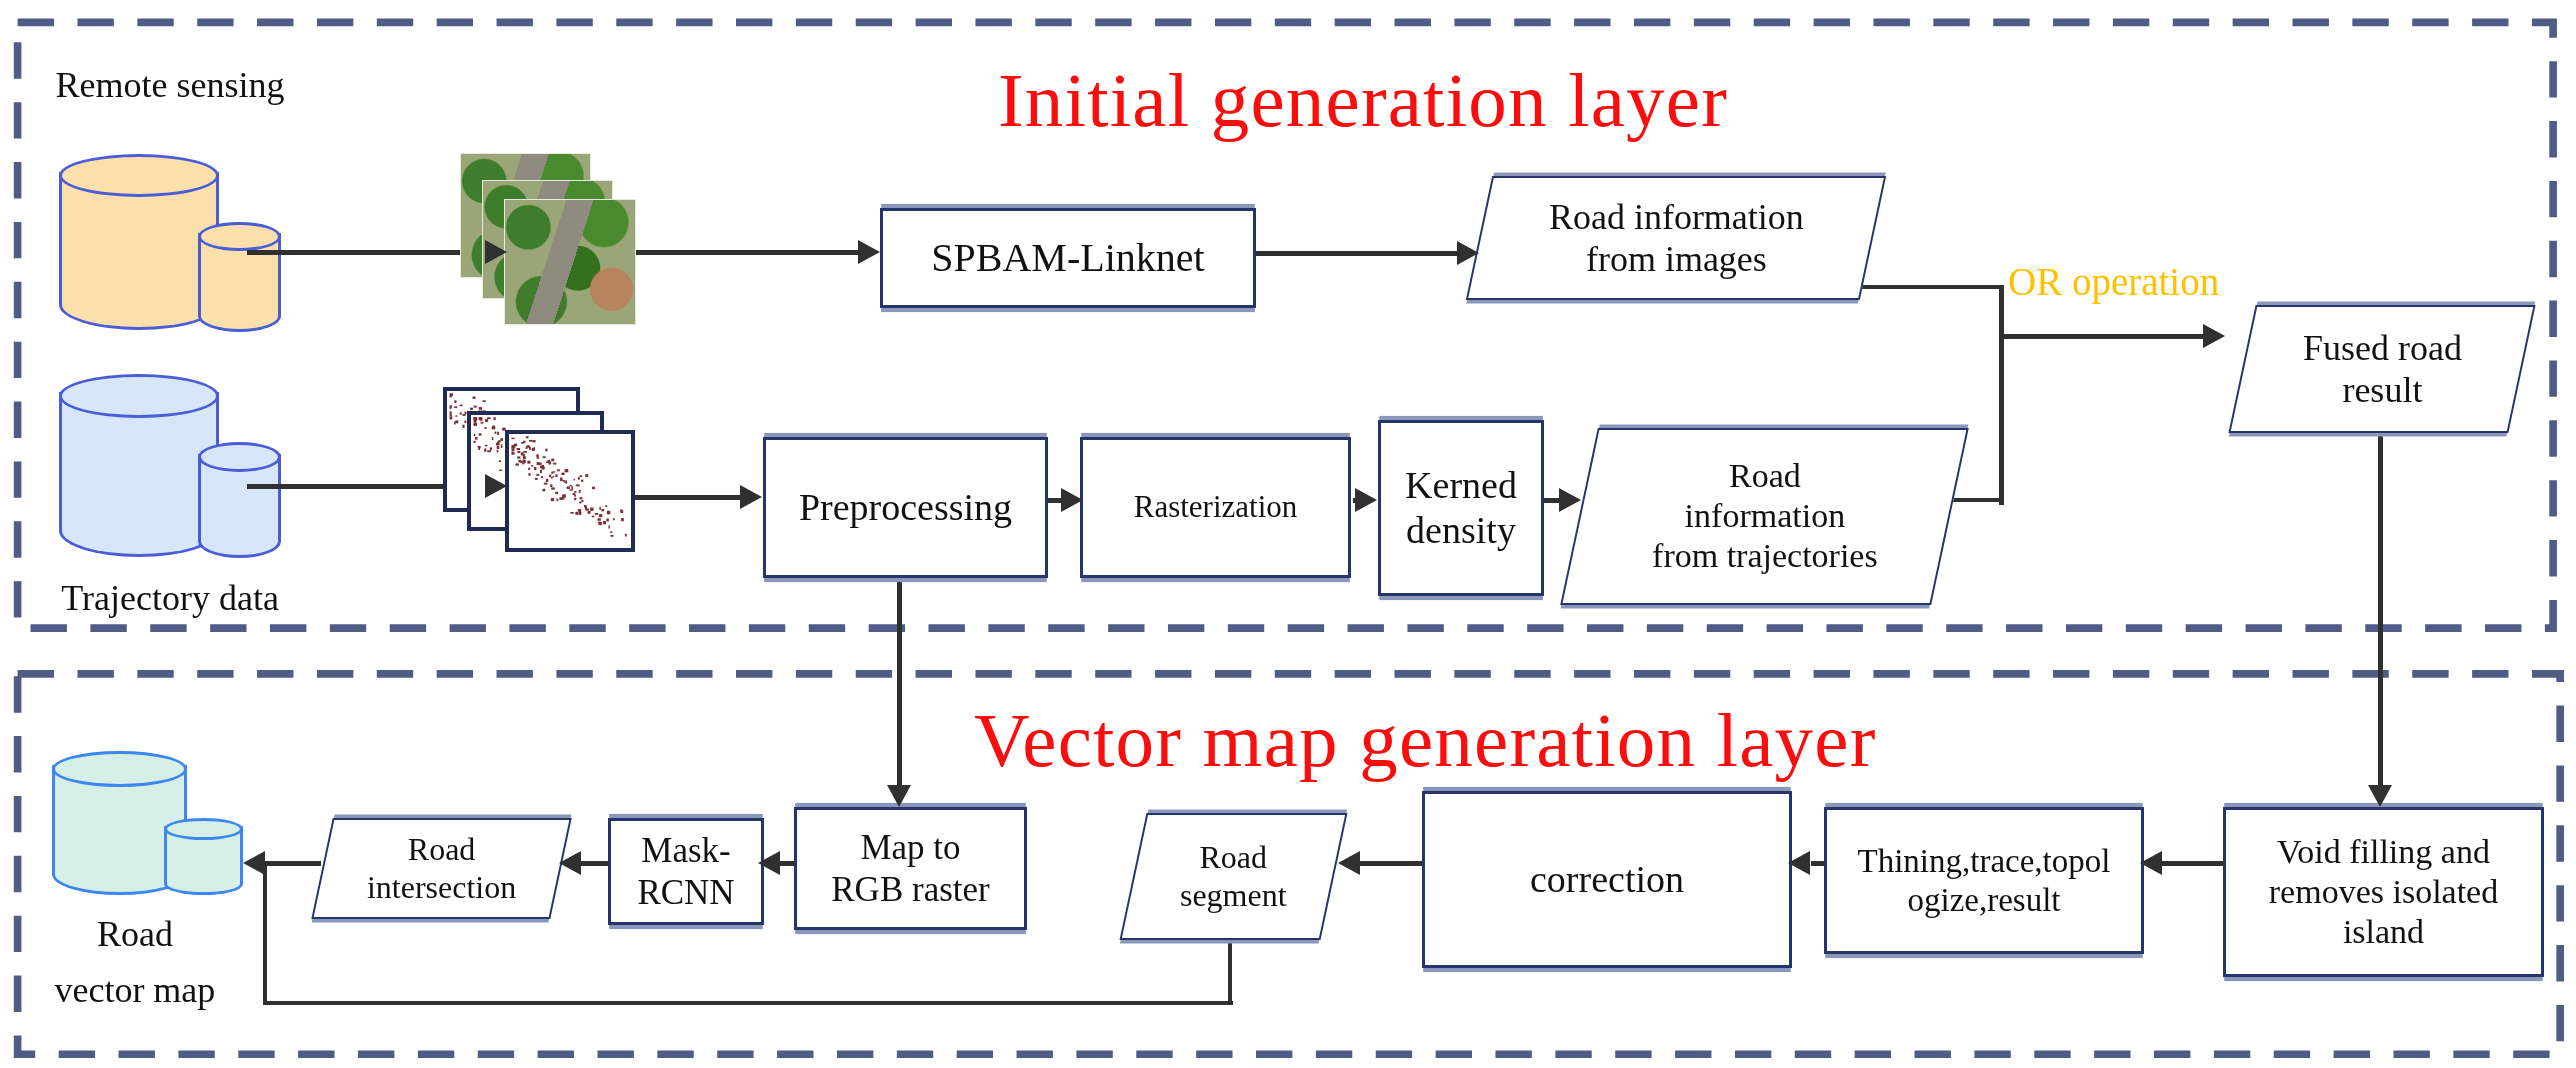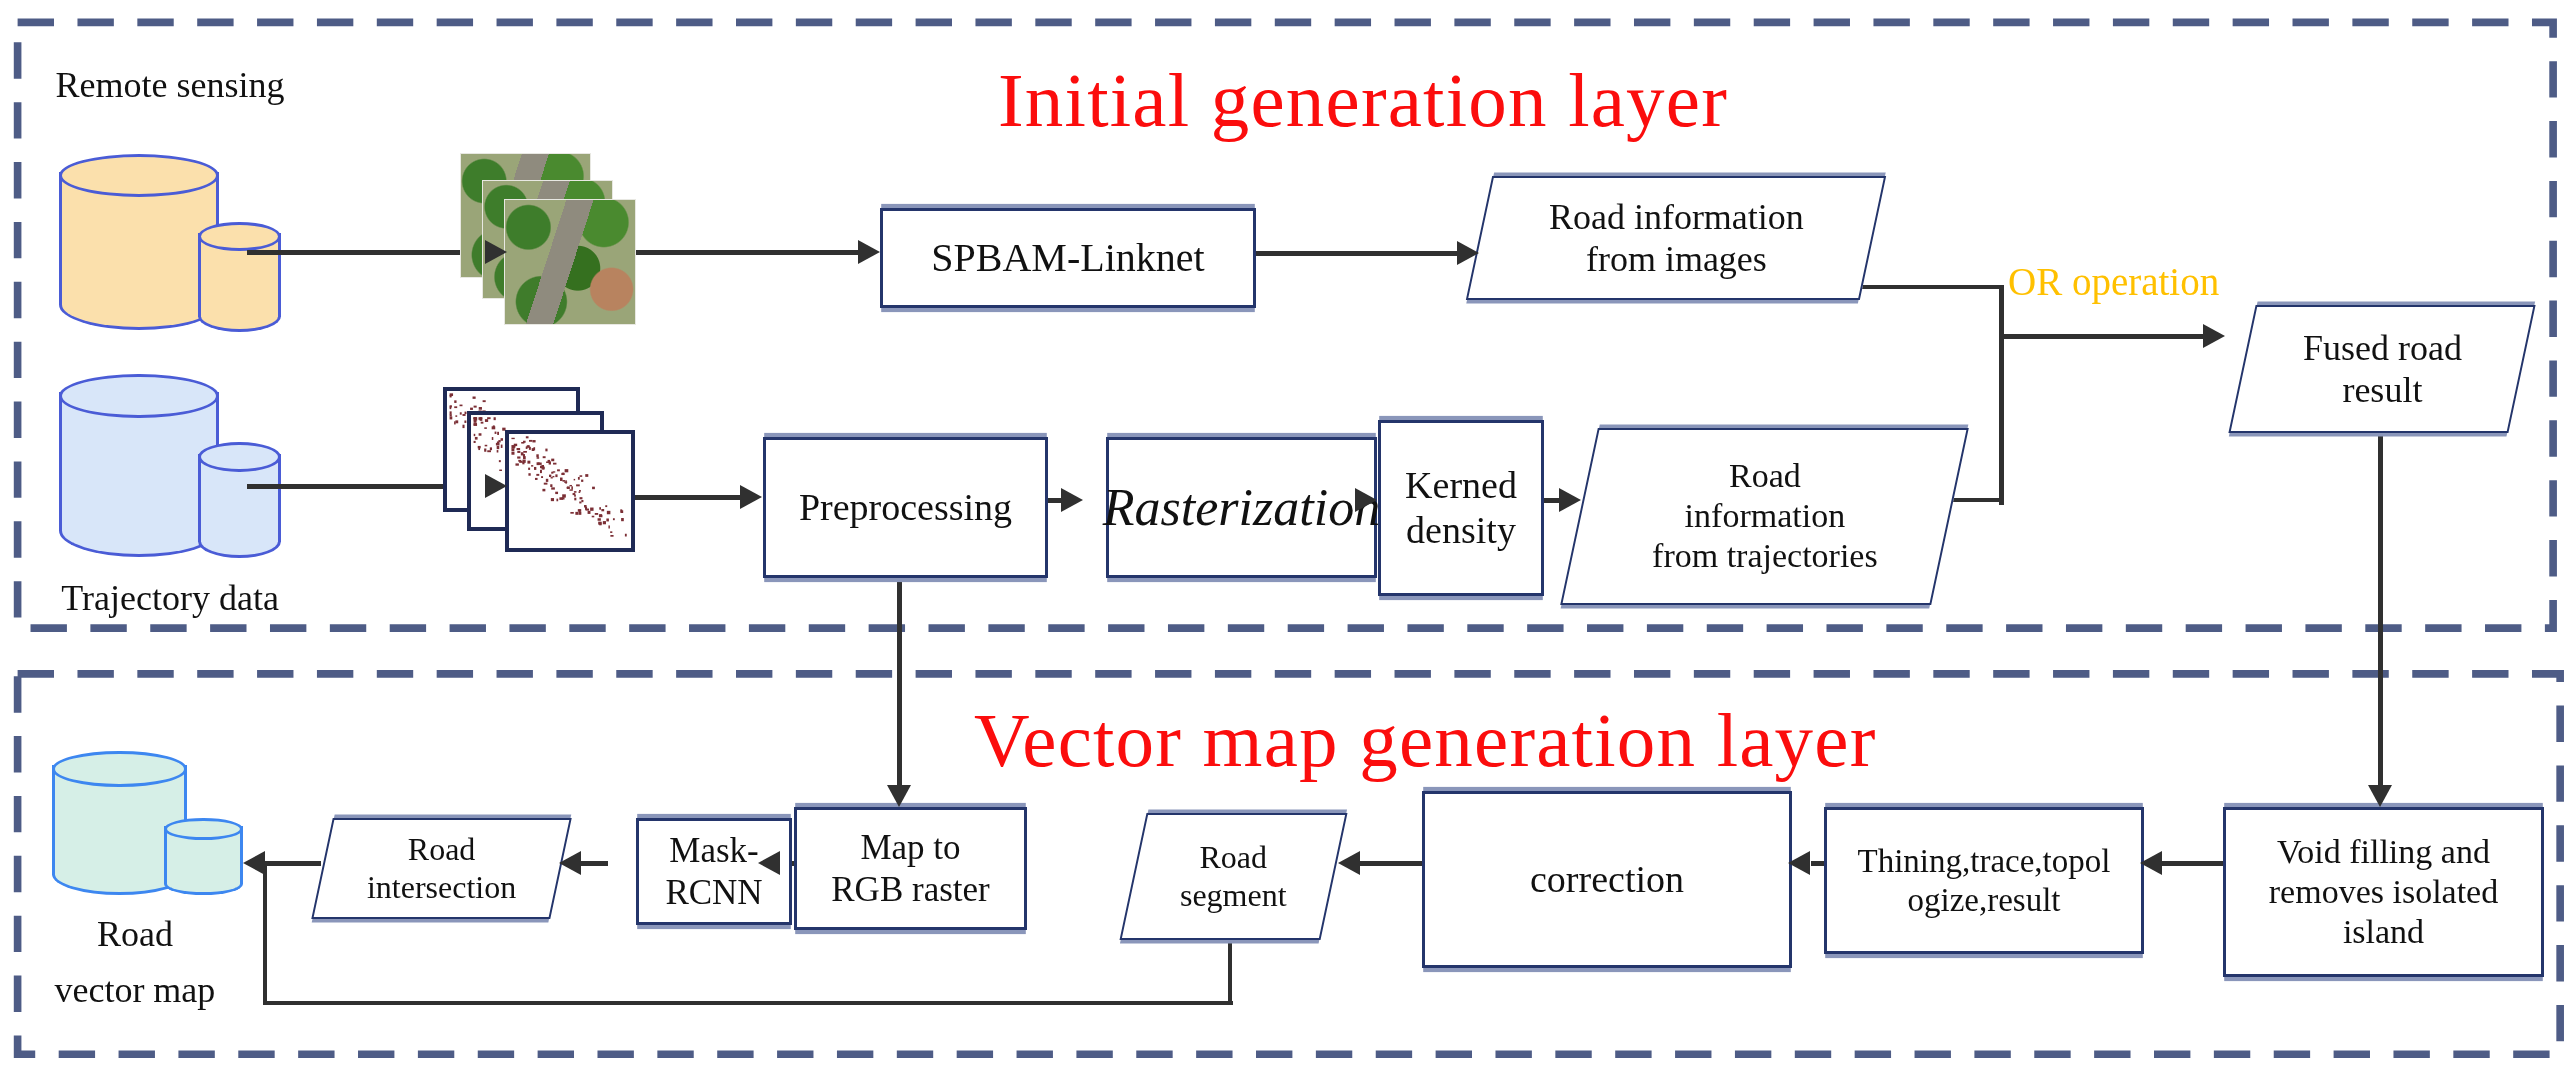--- a/index.html
+++ b/index.html
@@ -520,32 +520,32 @@
       <rect x="15.7" y="29.5" width="1.6" height="2.0" fill="#7b2f35"></rect>
     </svg>
 </div>
 
 <div class="pbox" style="left:880px;top:208px;width:370px;height:94px;font-size:40px;">
   <div>SPBAM-Linknet</div>
 </div>
 <div class="pbox" style="left:763px;top:437px;width:279px;height:135px;font-size:38px;">
   <div>Preprocessing</div>
 </div>
-<div class="pbox" style="left:1106px;top:437px;width:265px;height:135px;font-size:52px;font-style:italic;">
+<div class="pbox" style="left:1080px;top:437px;width:265px;height:135px;font-size:31px;">
   <div>Rasterization</div>
 </div>
 <div class="pbox" style="left:1378px;top:420px;width:160px;height:170px;font-size:38px;">
   <div>Kerned</div>
   <div>density</div>
 </div>
 <div class="pbox" style="left:794px;top:807px;width:227px;height:117px;font-size:35px;">
   <div>Map to</div>
   <div>RGB raster</div>
 </div>
-<div class="pbox" style="left:608px;top:818px;width:150px;height:101px;font-size:35px;margin-left:28px;">
+<div class="pbox" style="left:608px;top:818px;width:150px;height:101px;font-size:35px;">
   <div>Mask-</div>
   <div>RCNN</div>
 </div>
 <div class="pbox" style="left:1422px;top:791px;width:364px;height:171px;font-size:38px;">
   <div>correction</div>
 </div>
 <div class="pbox" style="left:1824px;top:807px;width:314px;height:141px;font-size:33px;">
   <div>Thining,trace,topol</div>
   <div>ogize,result</div>
 </div>

